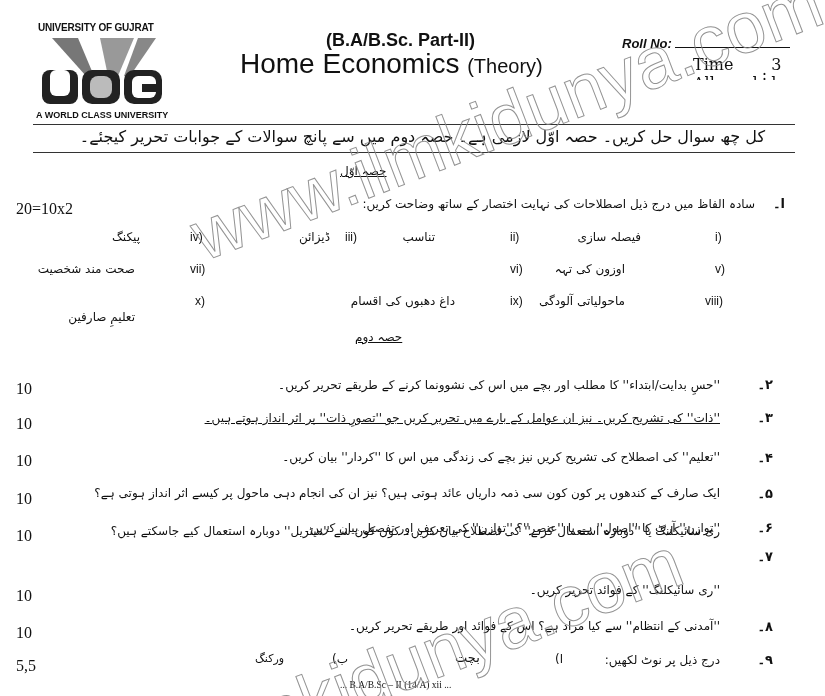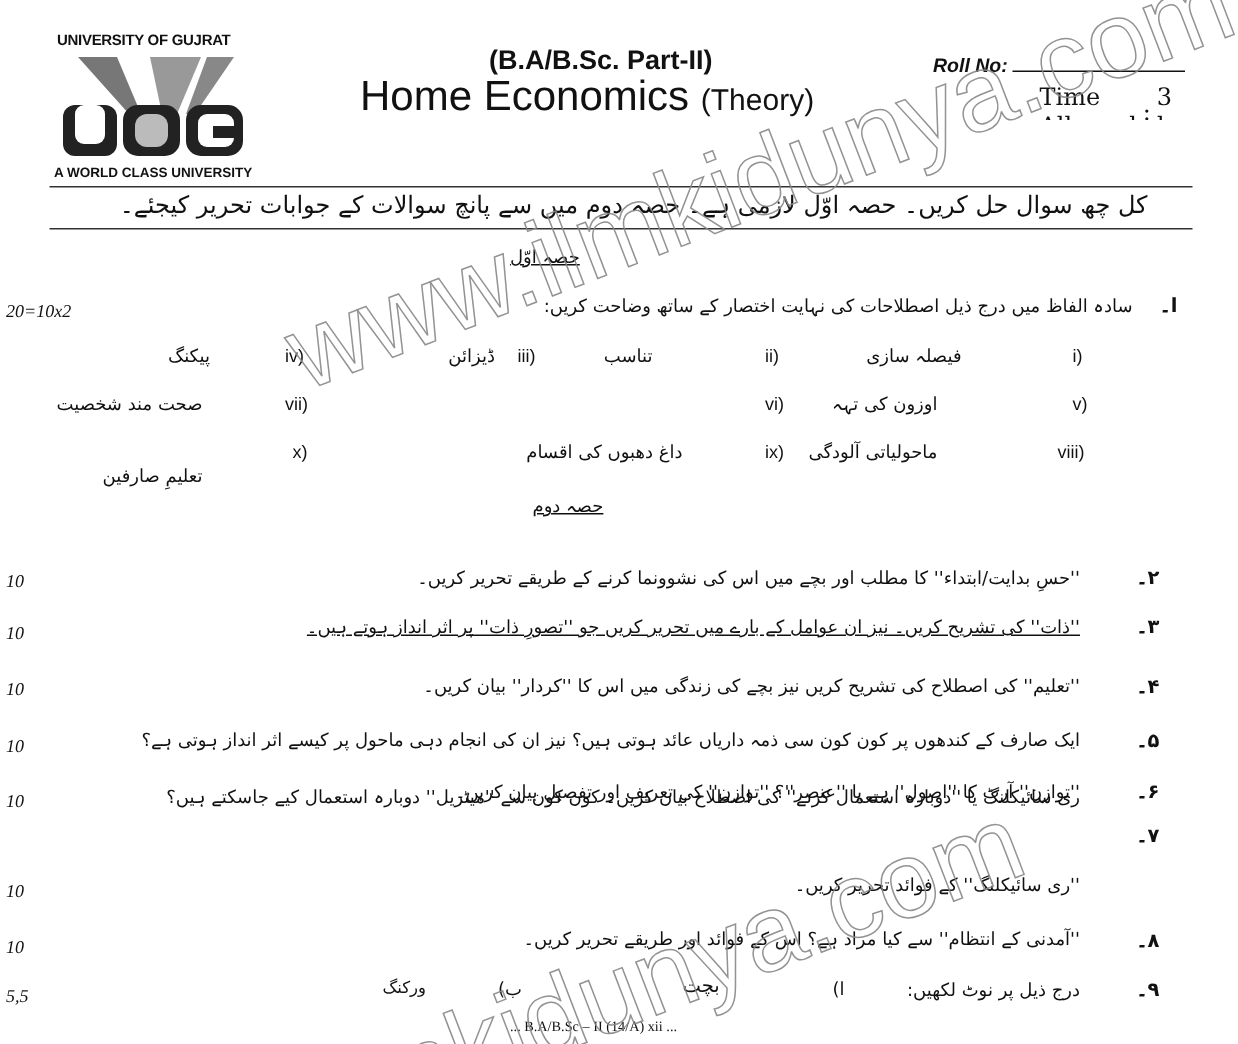--- a/index.html
+++ b/index.html
@@ -13,21 +13,21 @@
   .subtitle { left:326px; top:30px; font-family:"Liberation Sans", sans-serif; font-weight:bold; font-size:18px; }
   .title { left:240px; top:48px; font-family:"Liberation Sans", sans-serif; font-weight:normal; font-size:28px; white-space:nowrap; }
   .title .theory { font-size:20px; }
   .roll { left:622px; top:36px; font-style:italic; font-weight:bold; font-size:13px; font-family:Liberation Sans, sans-serif; }
   .roll-line { left:675px; top:47px; width:115px; border-bottom:1.5px solid #111; }
   .clip { left:690px; top:52px; width:110px; height:28px; overflow:hidden; }
   .hr { left:33px; height:0; border-top:1.2px solid #333; width:762px; }
   .urdu { direction:rtl; font-family:"DejaVu Sans", sans-serif; white-space:nowrap; }
   .instr { right:60px; top:127px; font-size:16px; }
   .section-h { font-size:12px; text-decoration:underline; text-align:center; }
-  .marks { font-family:"Liberation Serif", serif; font-style:italic; font-size:12px; left:4px; }
+  .marks { font-family:"Liberation Serif", serif; font-size:16px; left:16px; }
   .q-num { right:52px; font-size:13px; font-weight:bold; }
   .q-text { right:105px; font-size:12px; }
   .term-row { position:absolute; left:60px; right:40px; height:20px; }
   .term { position:absolute; font-size:12px; direction:rtl; font-family:"DejaVu Sans", sans-serif; white-space:nowrap; }
   .roman { position:absolute; font-family:"Liberation Sans", sans-serif; font-size:12px; }
   .footer { left:340px; top:680px; font-family:"Liberation Serif", serif; font-size:9.5px; }
   .wm { position:absolute; font-family:"Liberation Sans", sans-serif; font-size:72px; color:transparent; -webkit-text-stroke:1px #888; white-space:nowrap; transform:rotate(-21deg); transform-origin:left top; opacity:0.9; }
 </style>
 </head>
 <body>

